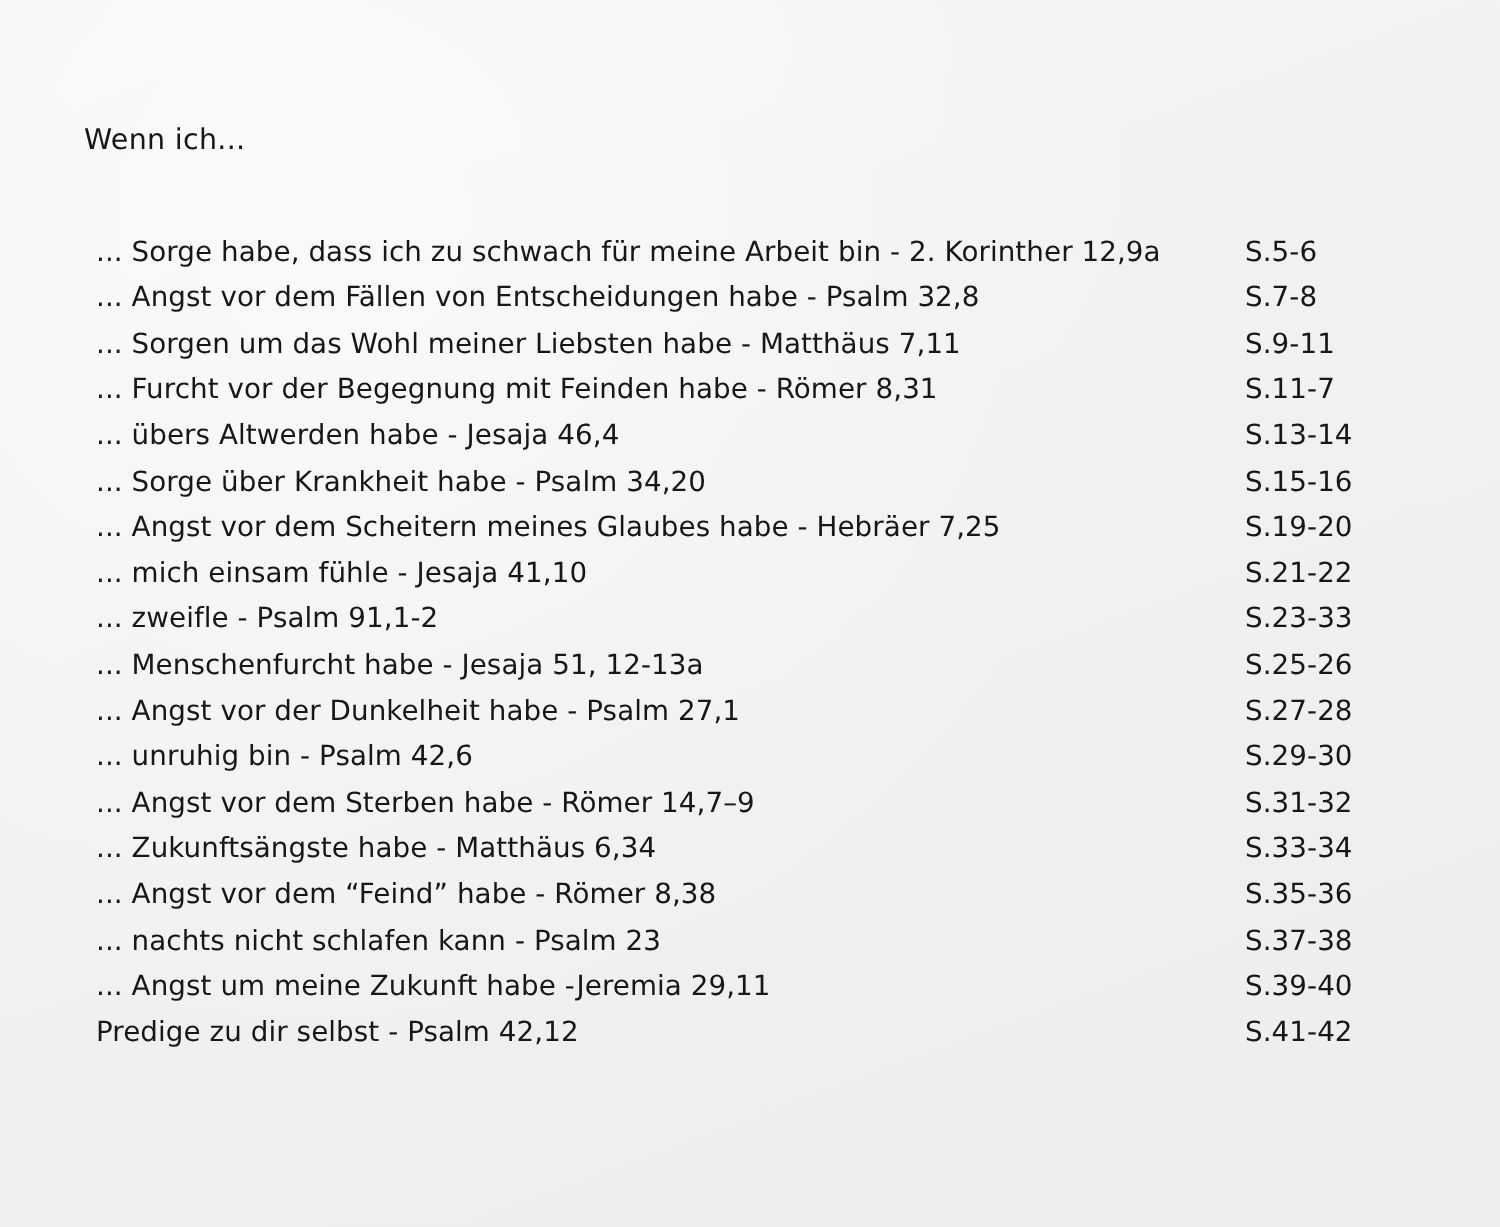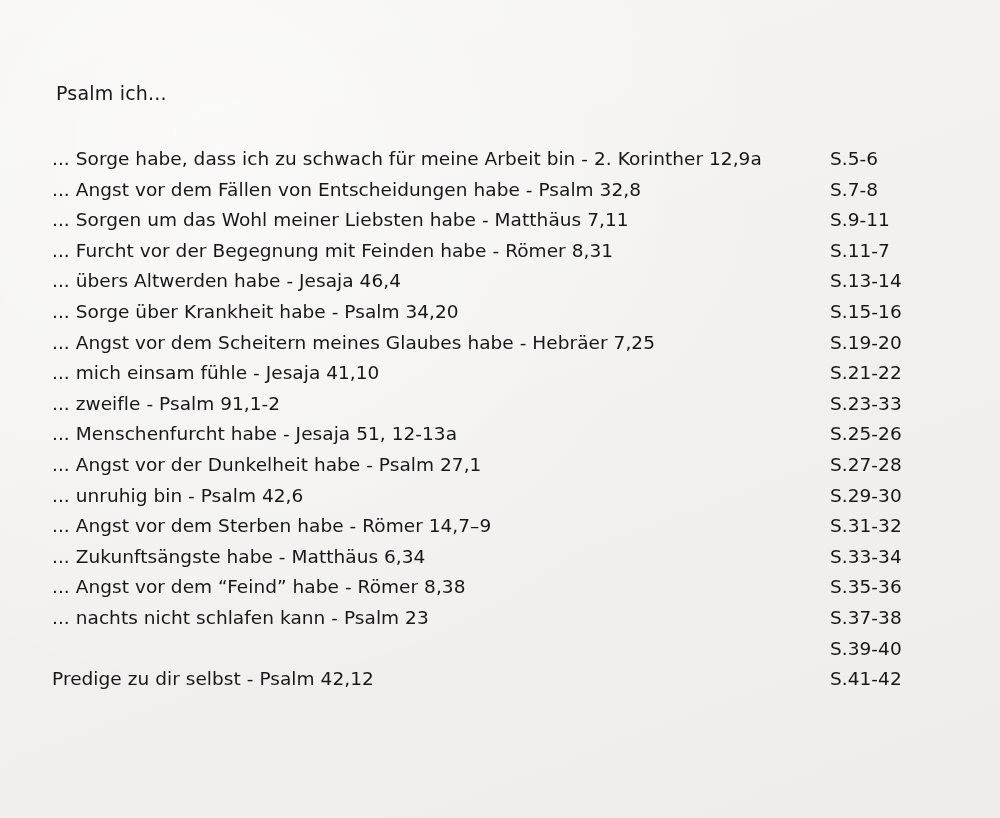--- a/index.html
+++ b/index.html
@@ -31,45 +31,46 @@
     white-space: nowrap;
   }
   .toc {
     position: absolute;
     left: 52px;
     top: 148px;
     width: 890px;
   }
   .toc-row {
     display: flex;
-    align-items: flex-start;
+    align-items: flex-end;
     height: 30.6px;
     font-size: 18.5px;
     letter-spacing: 0.05px;
     white-space: nowrap;
+    margin-left: 12px;
   }
   .toc-entry {
     flex: 0 0 auto;
   }
   .toc-spacer {
     flex: 1 1 auto;
   }
   .toc-pages {
     flex: 0 0 auto;
     width: 112px;
     text-align: left;
     padding-left: 4px;
   }
 </style>
 </head>
 <body>
 
 <div class="page">
 
-  <div class="heading">Psalm ich...</div>
+  <div class="heading">Wenn ich...</div>
 
   <div class="toc">
 
     <div class="toc-row">
       <span class="toc-entry">... Sorge habe, dass ich zu schwach für meine Arbeit bin - 2. Korinther 12,9a</span>
       <span class="toc-spacer"></span>
       <span class="toc-pages">S.5-6</span>
     </div>
 
     <div class="toc-row">
@@ -157,20 +158,21 @@
       <span class="toc-pages">S.35-36</span>
     </div>
 
     <div class="toc-row">
       <span class="toc-entry">... nachts nicht schlafen kann - Psalm 23</span>
       <span class="toc-spacer"></span>
       <span class="toc-pages">S.37-38</span>
     </div>
 
     <div class="toc-row">
+      <span class="toc-entry">... Angst um meine Zukunft habe -Jeremia 29,11</span>
       <span class="toc-spacer"></span>
       <span class="toc-pages">S.39-40</span>
     </div>
 
     <div class="toc-row">
       <span class="toc-entry">Predige zu dir selbst - Psalm 42,12</span>
       <span class="toc-spacer"></span>
       <span class="toc-pages">S.41-42</span>
     </div>
 

